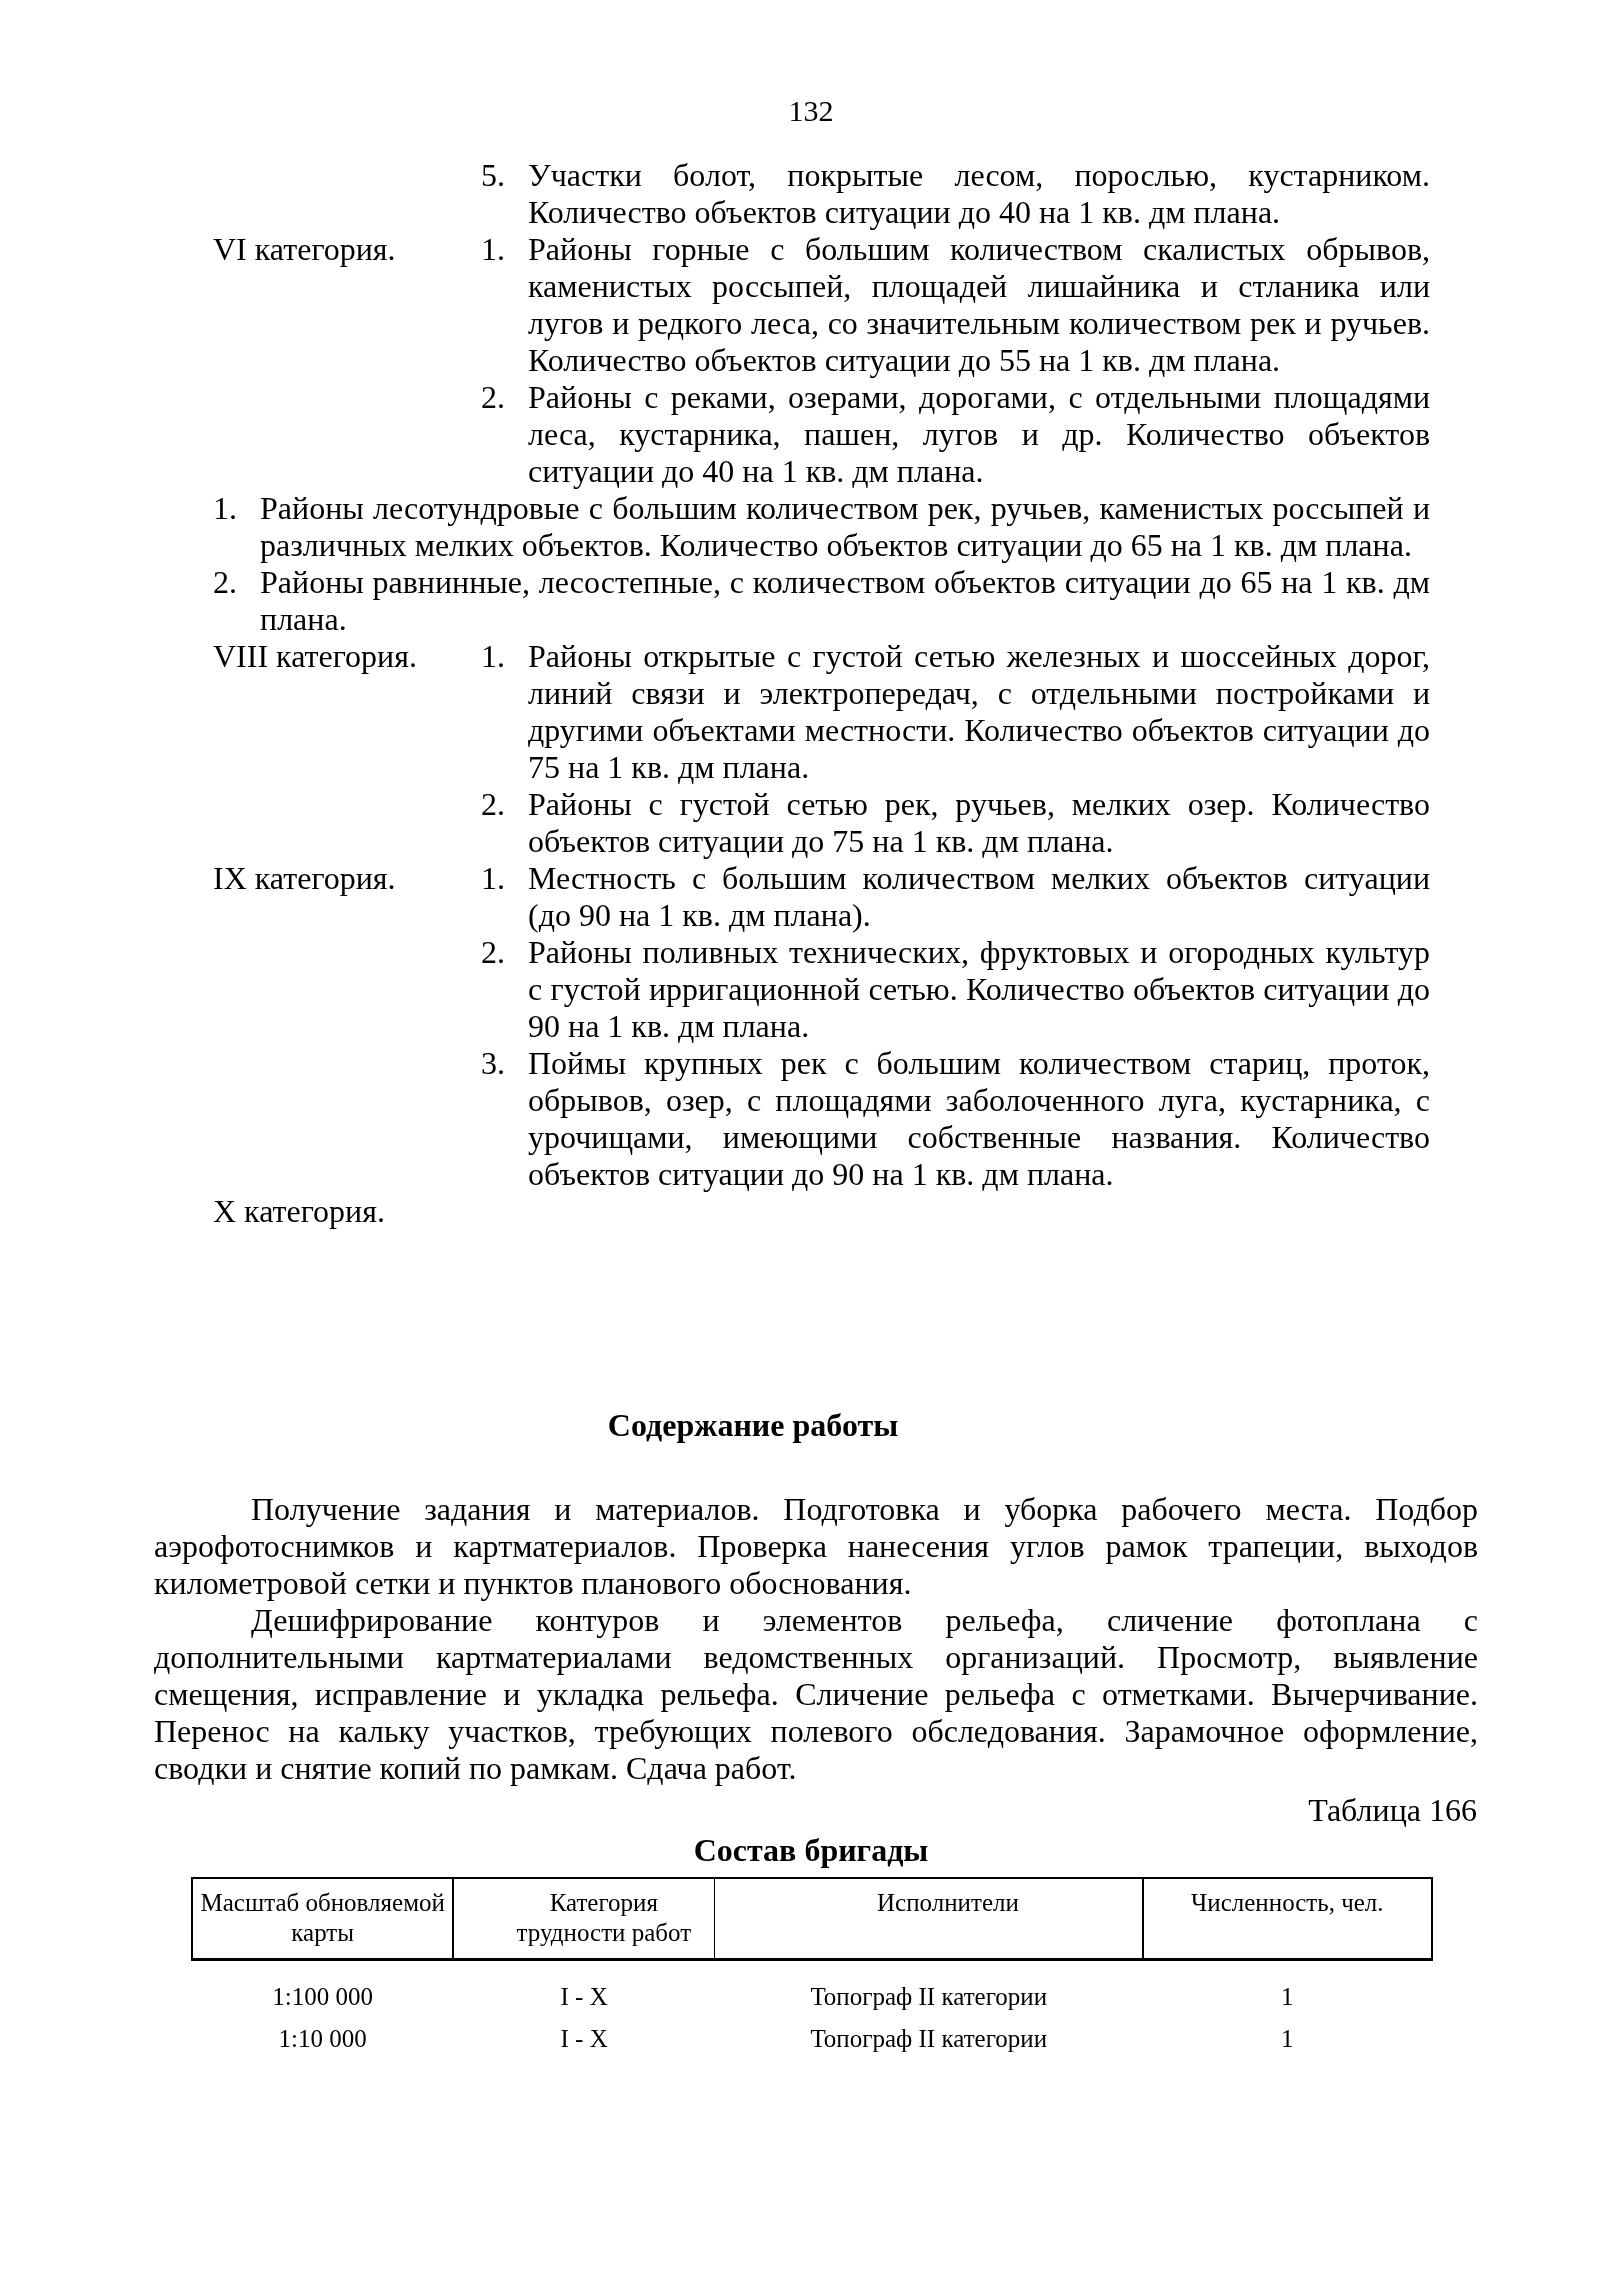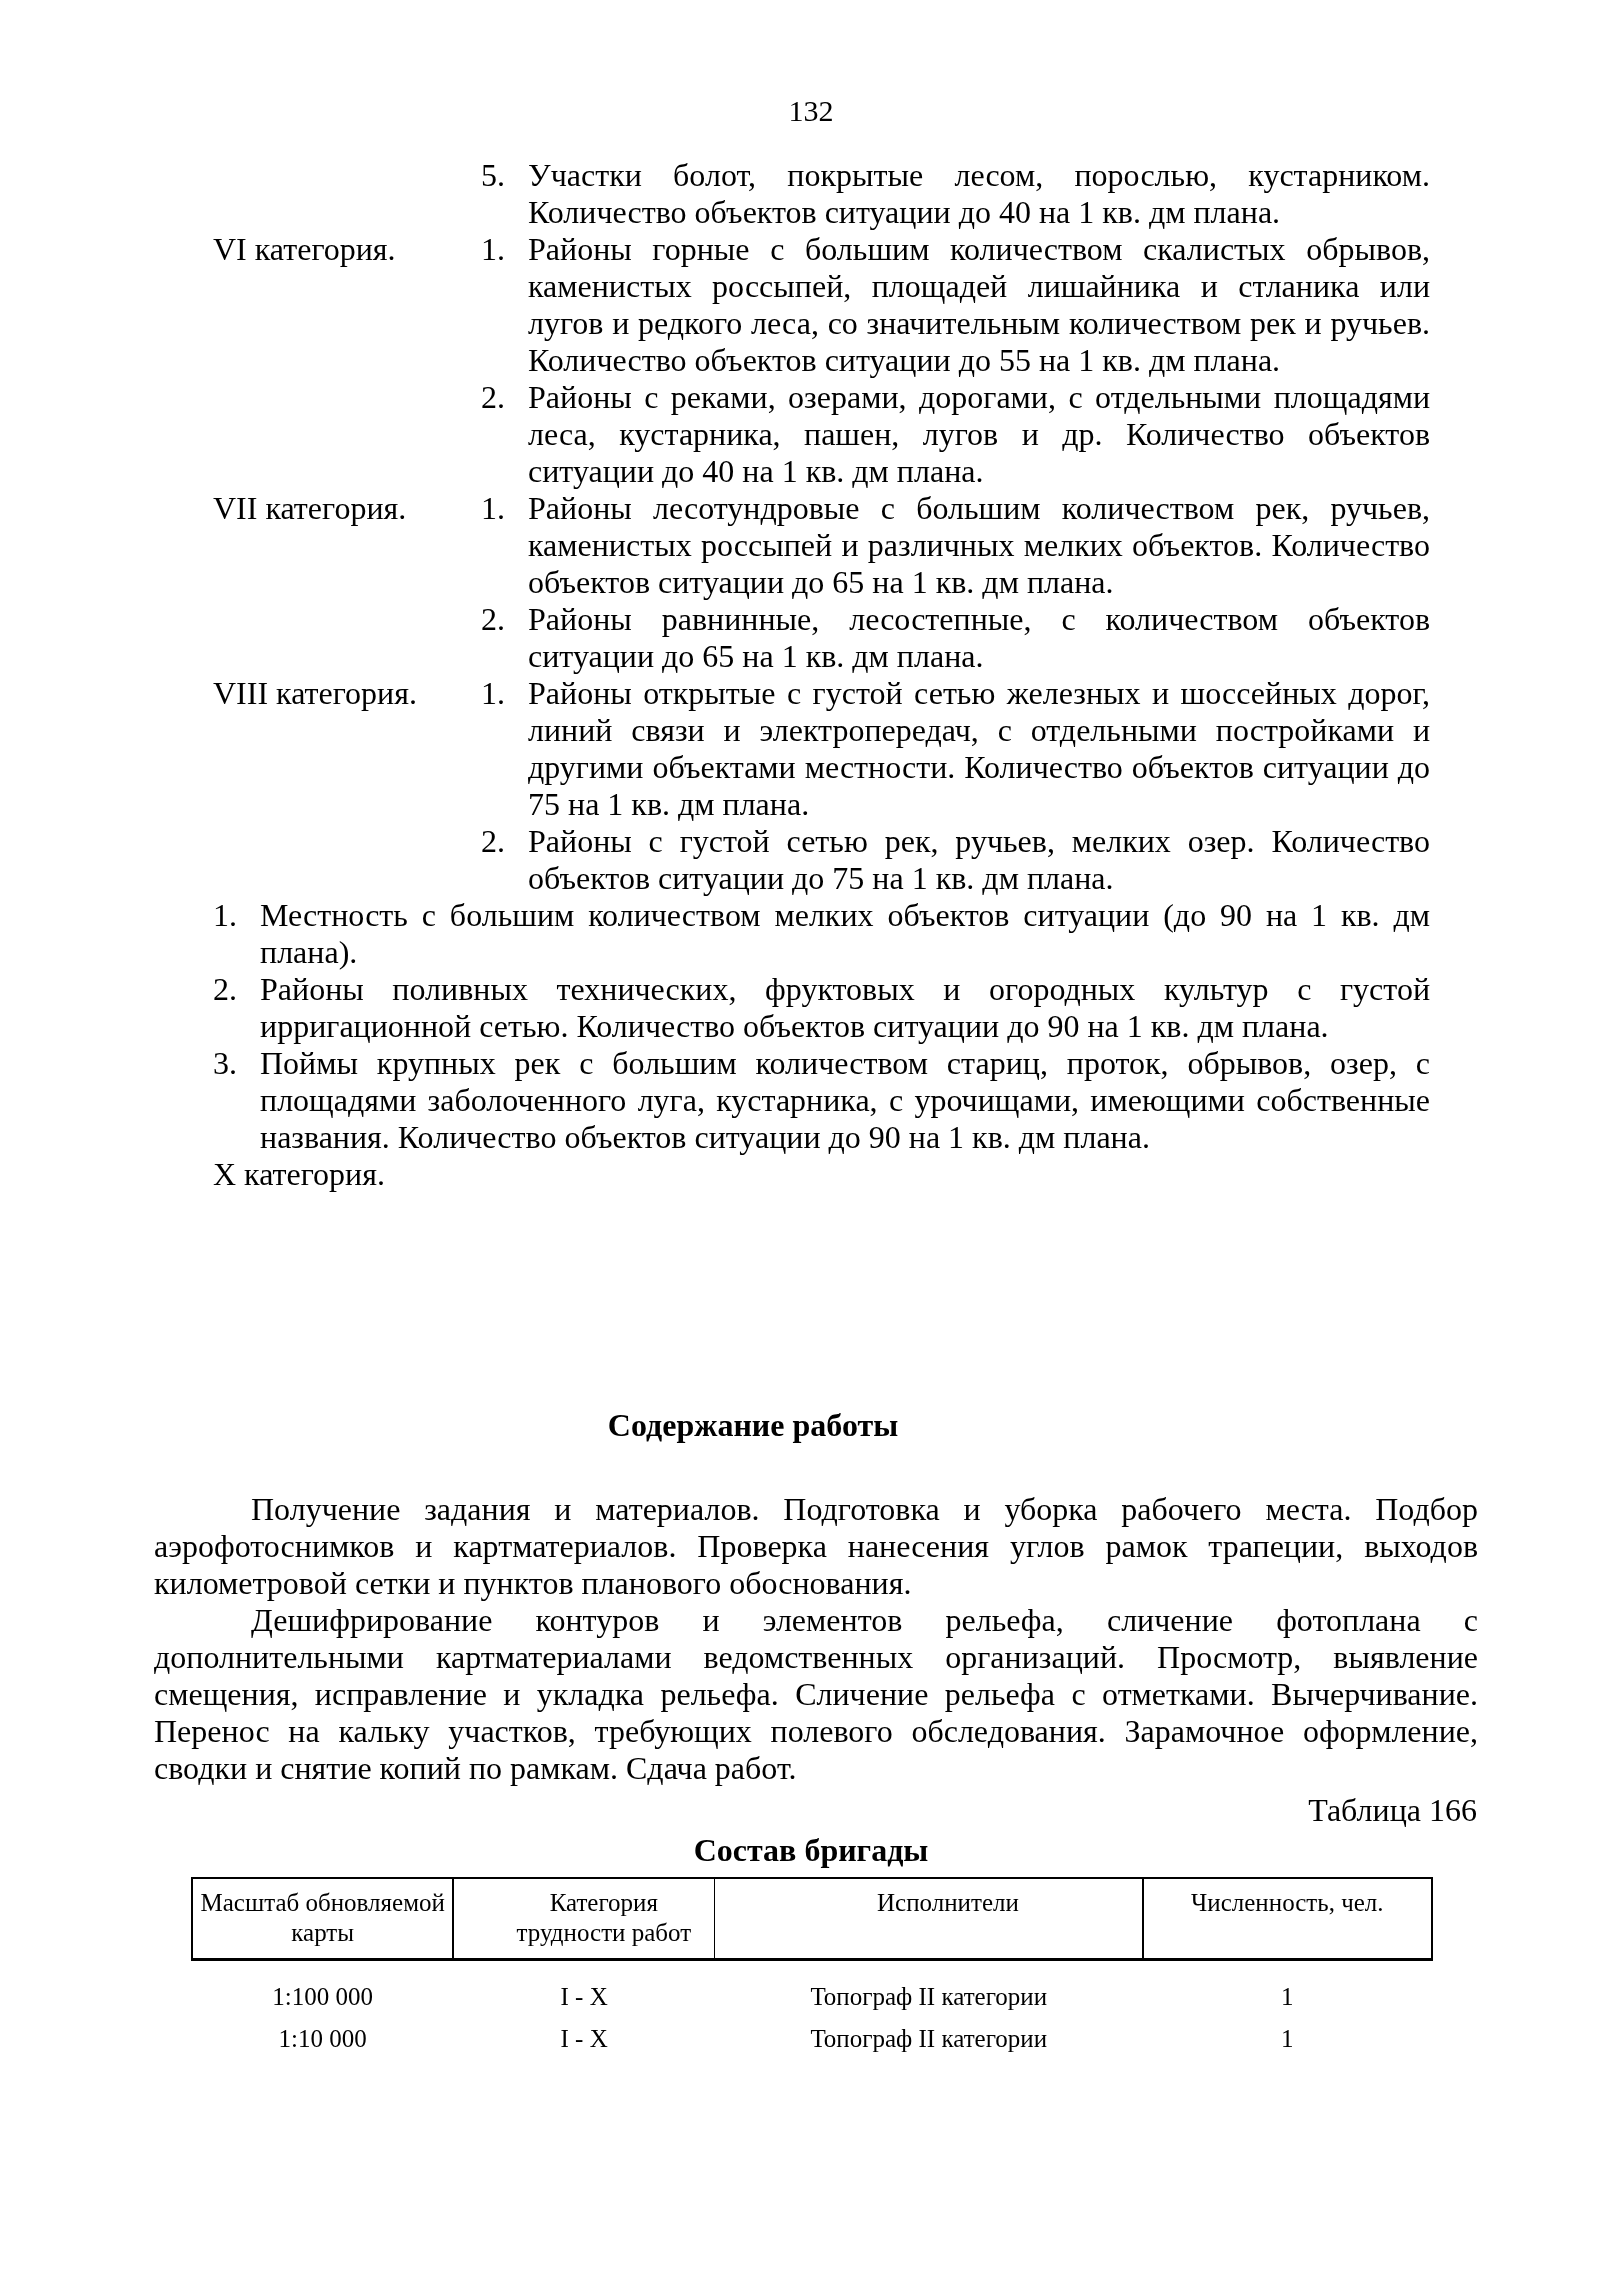--- a/index.html
+++ b/index.html
@@ -52,21 +52,20 @@
         <span class="item-text">Районы горные с большим количеством скалистых обрывов, каменистых россыпей, площадей лишайника и стланика или лугов и редкого леса, со значительным количеством рек и ручьев. Количество объектов ситуации до 55 на 1 кв. дм плана.</span>
       </div>
       <div class="item">
         <span class="item-num">2.</span>
         <span class="item-text">Районы с реками, озерами, дорогами, с отдельными площадями леса, кустарника, пашен, лугов и др. Количество объектов ситуации до 40 на 1 кв. дм плана.</span>
       </div>
     </div>
   </div>
 
   <div class="cat">
-    <div class="cat-label">VII категория.</div>
     <div class="cat-body">
       <div class="item">
         <span class="item-num">1.</span>
         <span class="item-text">Районы лесотундровые с большим количеством рек, ручьев, каменистых россыпей и различных мелких объектов. Количество объектов ситуации до 65 на 1 кв. дм плана.</span>
       </div>
       <div class="item">
         <span class="item-num">2.</span>
         <span class="item-text">Районы равнинные, лесостепные, с количеством объектов ситуации до 65 на 1 кв. дм плана.</span>
       </div>
     </div>
@@ -80,20 +79,21 @@
         <span class="item-text">Районы открытые с густой сетью железных и шоссейных дорог, линий связи и электропередач, с отдельными постройками и другими объектами местности. Количество объектов ситуации до 75 на 1 кв. дм плана.</span>
       </div>
       <div class="item">
         <span class="item-num">2.</span>
         <span class="item-text">Районы с густой сетью рек, ручьев, мелких озер. Количество объектов ситуации до 75 на 1 кв. дм плана.</span>
       </div>
     </div>
   </div>
 
   <div class="cat">
+    <div class="cat-label">IX категория.</div>
     <div class="cat-body">
       <div class="item">
         <span class="item-num">1.</span>
         <span class="item-text">Местность с большим количеством мелких объектов ситуации (до 90 на 1 кв. дм плана).</span>
       </div>
       <div class="item">
         <span class="item-num">2.</span>
         <span class="item-text">Районы поливных технических, фруктовых и огородных культур с густой ирригационной сетью. Количество объектов ситуации до 90 на 1 кв. дм плана.</span>
       </div>
       <div class="item">

